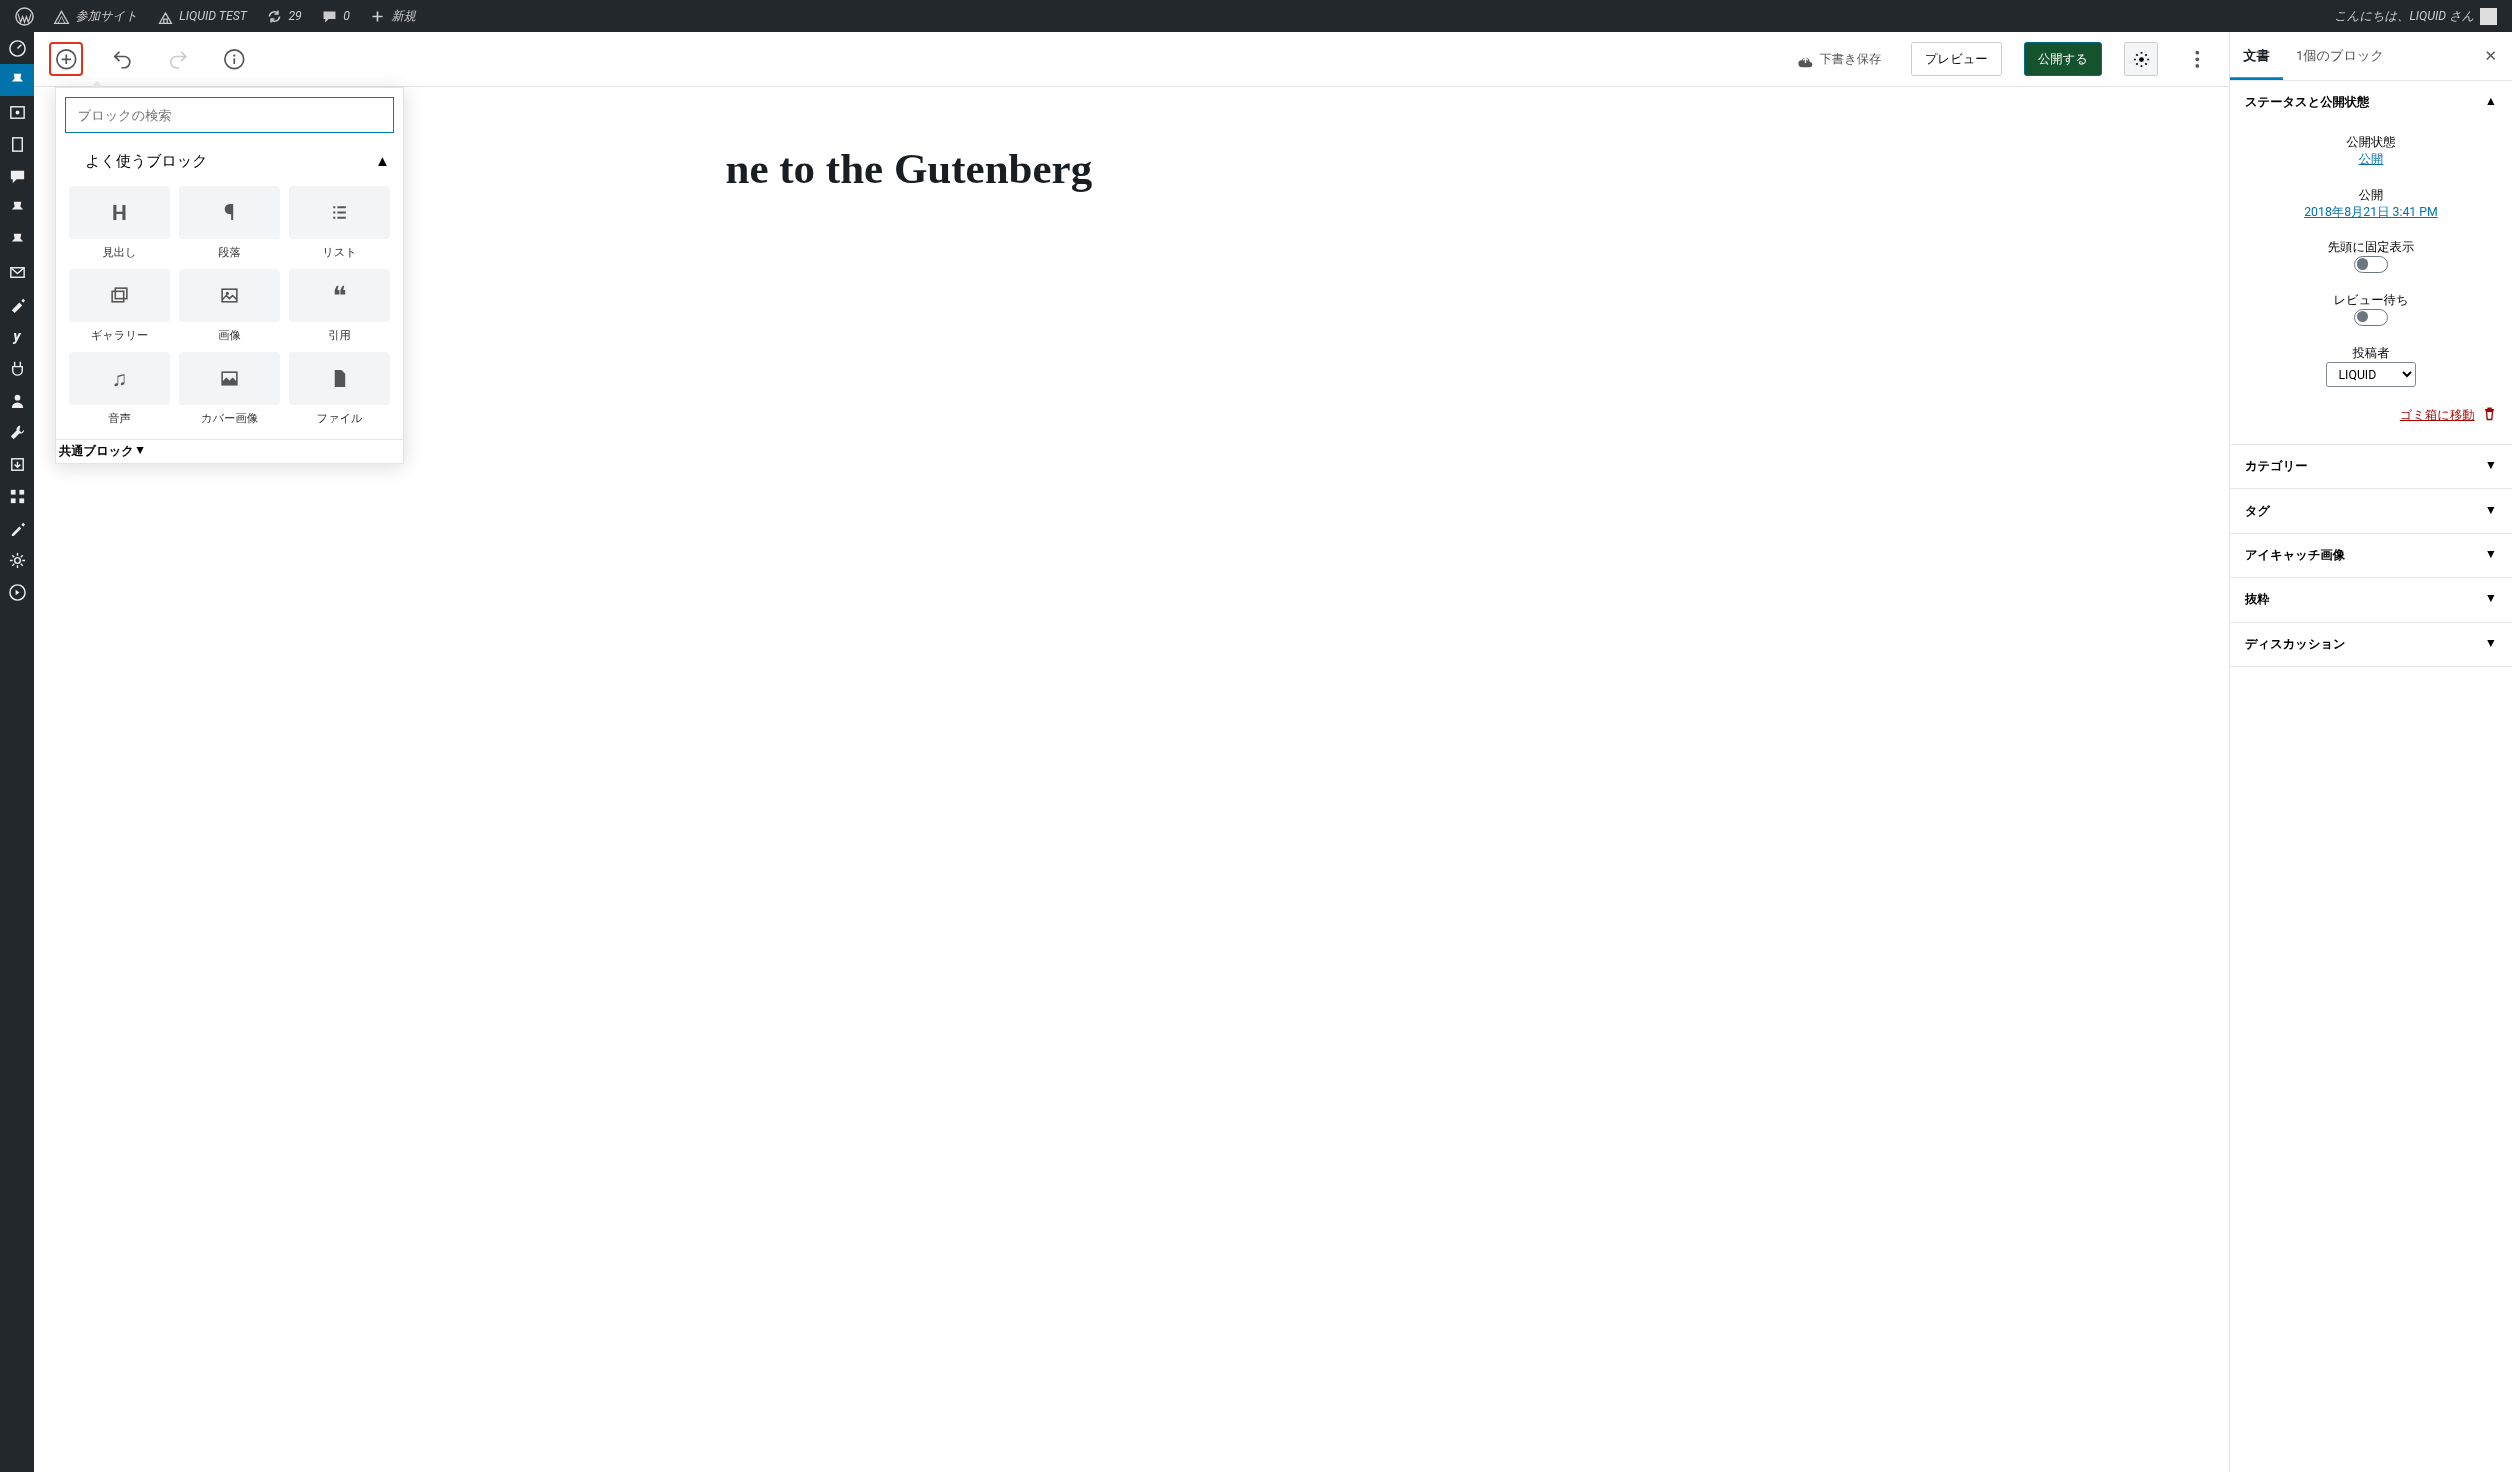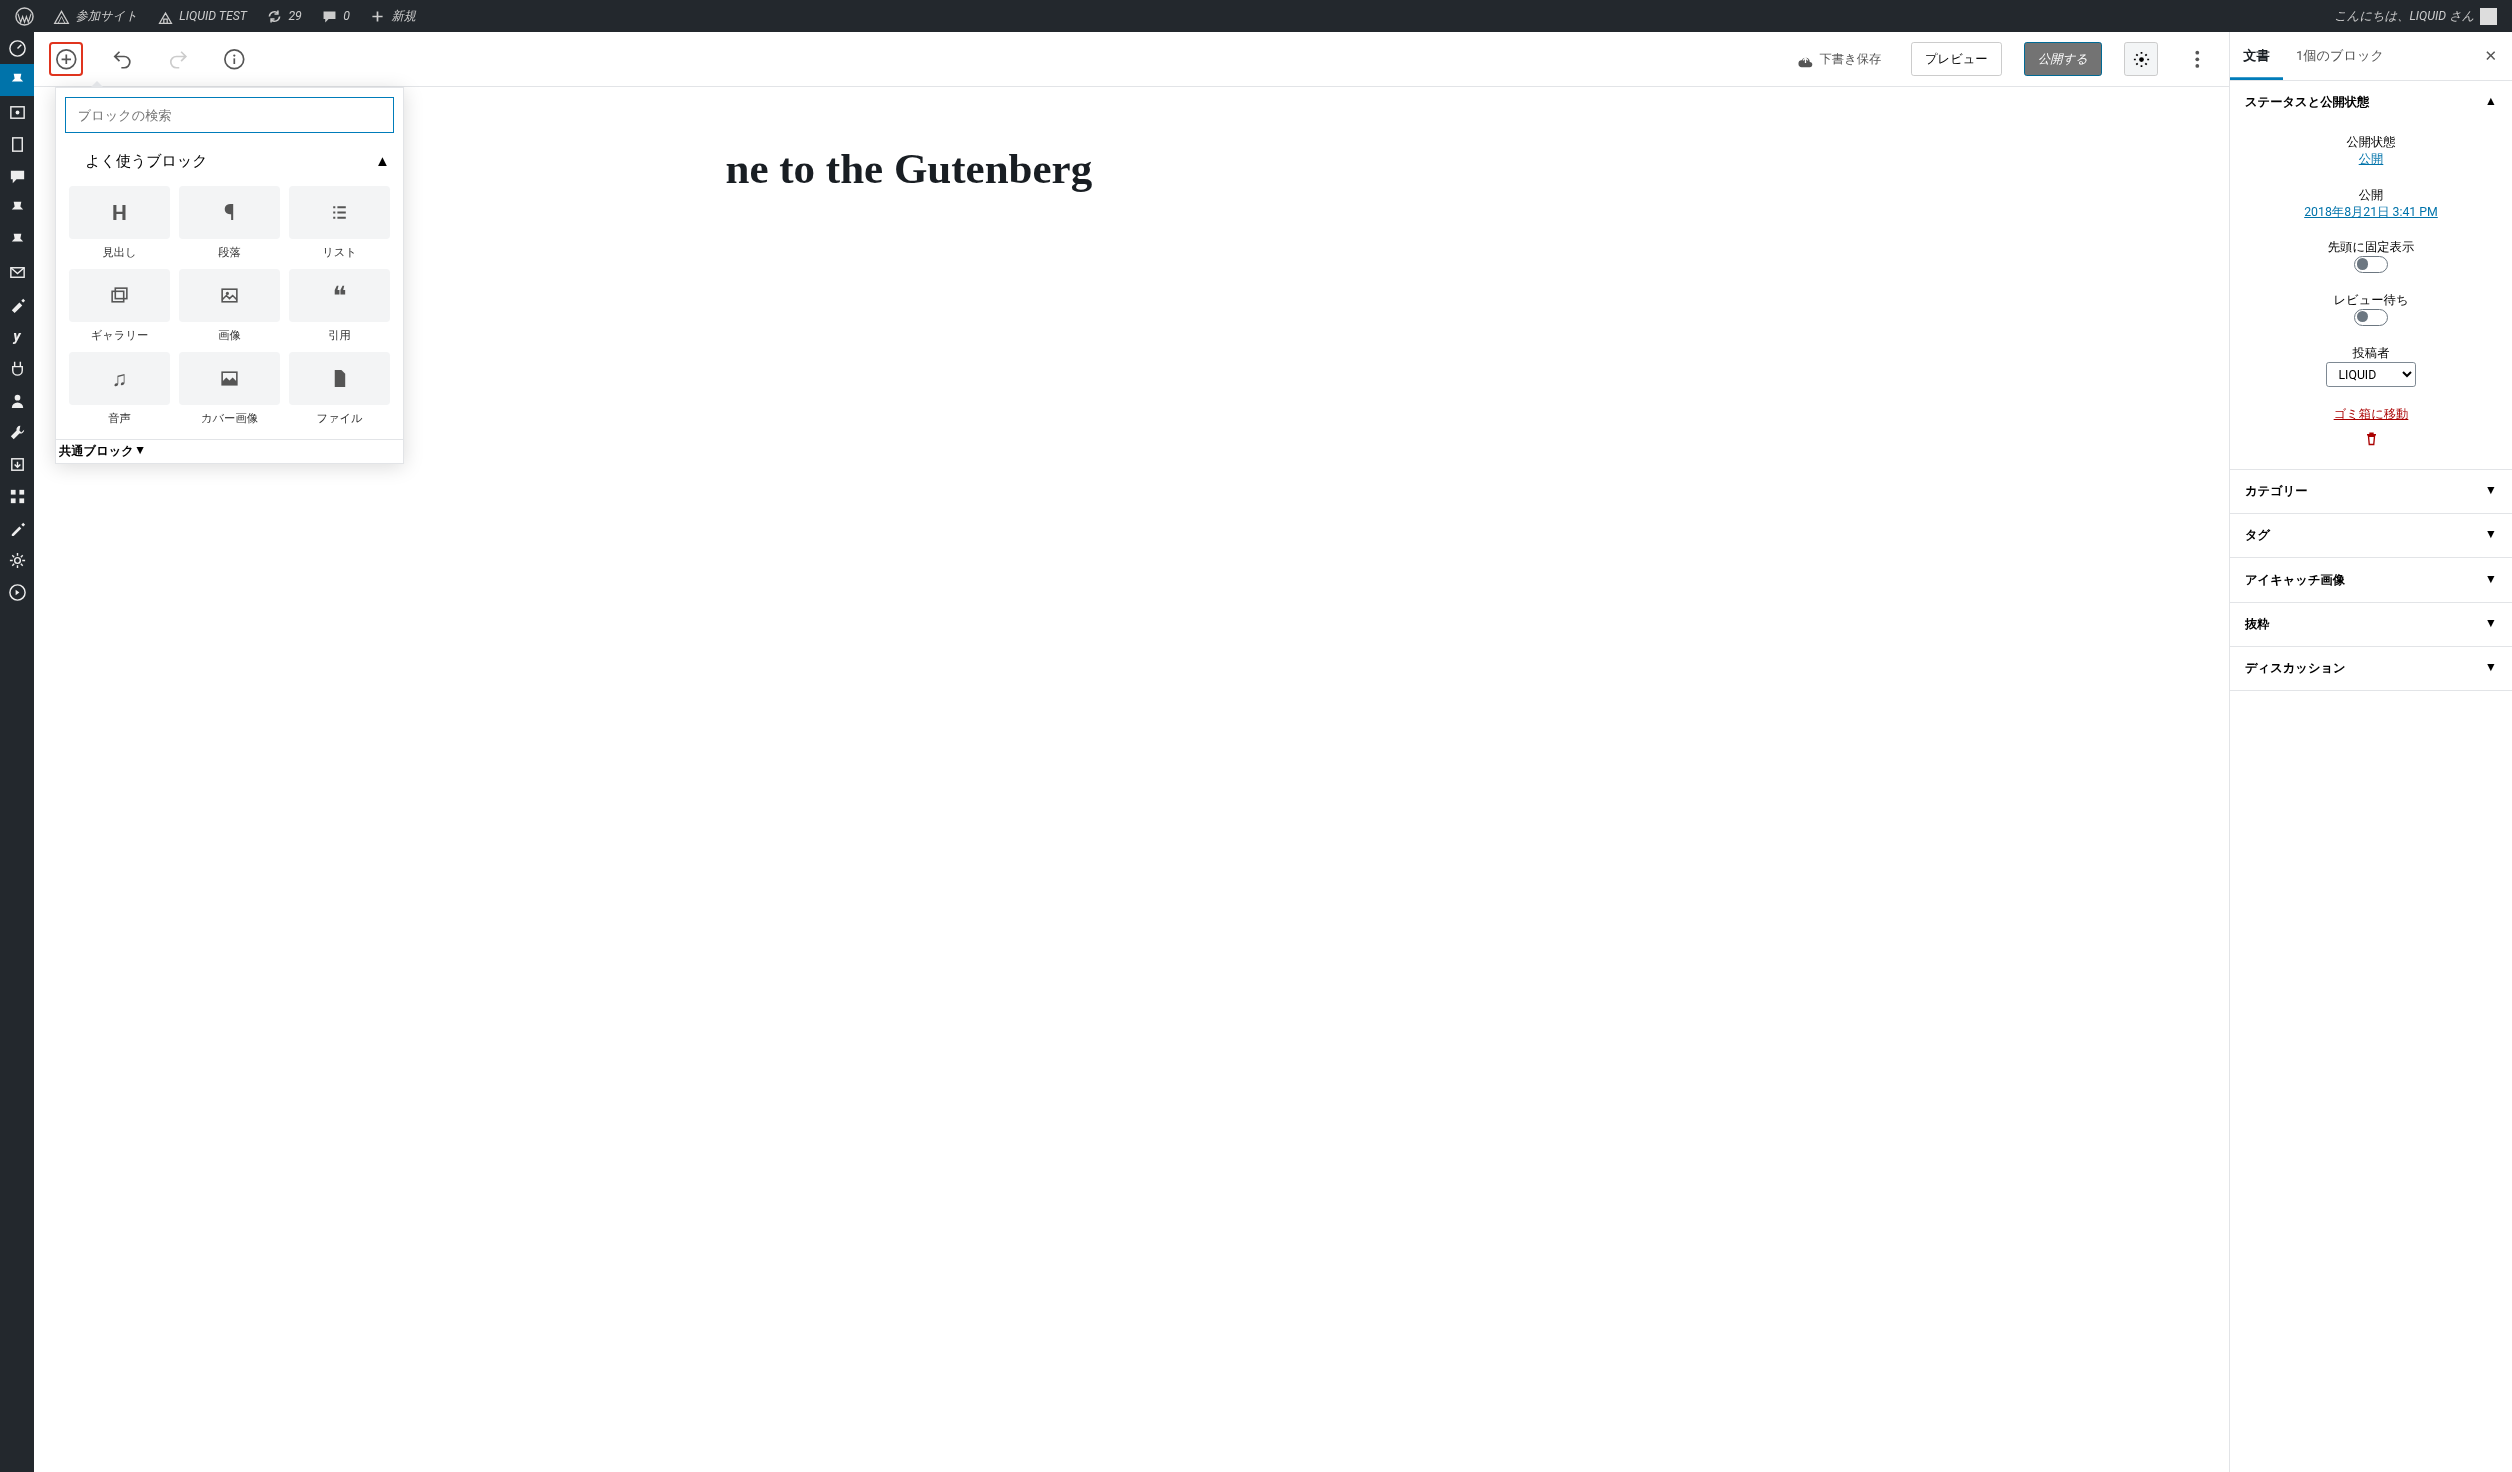--- a/index.html
+++ b/index.html
@@ -17,21 +17,21 @@
 .rail-icon { height:32px; display:flex; align-items:center; justify-content:center; color:#eee; cursor:pointer; }
 .rail-icon.active { background:#0073aa; color:#fff; }
 
 .main { flex:1; display:flex; flex-direction:column; background:#fff; position:relative; }
 .toolbar { height:55px; border-bottom:0.9px solid #e2e4e7; display:flex; align-items:center; padding:0 15px; justify-content:space-between; background:#fff; }
 .toolbar-left, .toolbar-right { display:flex; align-items:center; gap:22px; }
 .tbtn { width:34px; height:34px; display:flex; align-items:center; justify-content:center; border:none; background:transparent; border-radius:3.8px; cursor:pointer; color:#555; }
 .tbtn svg { width:22.6px; height:22.6px; }
 .tbtn.highlighted { border:2.8px solid #e0341e; }
 .text-btn { padding:7.5px 13.2px; border:0.9px solid #ccc; background:#fff; border-radius:2.8px; font-size:12.3px; cursor:pointer; }
-.btn-primary { background:#737373; border-color:#006a95; color:#fff;font-style:italic; }
+.btn-primary { background:#14532d; border-color:#006a95; color:#fff; }
 .btn-sq { width:34px; height:34px; display:flex; align-items:center; justify-content:center; border:0.9px solid #ccc; background:#f3f5f6; border-radius:2.8px; cursor:pointer; }
 .draft-save { display:flex; align-items:center; gap:5.7px; color:#555; font-size:12.3px; padding:0 7.5px; cursor:pointer;}
 
 
 .inserter { position:absolute; top:55px; left:21px; width:349px; background:#fff; border:0.9px solid #e2e4e7; box-shadow:0 2.8px 19px rgba(0,0,0,.15); z-index:50; }
 .inserter-caret { position:absolute; top:-7.5px; left:34px; width:0; height:0; border-left:7.5px solid transparent; border-right:7.5px solid transparent; border-bottom:7.5px solid #e2e4e7;}
 .inserter-search { margin:9.4px; }
 .inserter-search input { width:100%; padding:9.4px 11.3px; border:0.9px solid #007cba; font-size:13.2px; outline:none; }
 .inserter-section-header { padding:9.4px 13.2px; font-size:15px; font-weight:400; display:flex; justify-content:space-between; cursor:pointer;margin-left:16px; }
 .blocks-grid { display:grid; grid-template-columns:repeat(3,1fr); gap:9.4px; padding:5.7px 13.2px 13.2px; }
@@ -61,21 +61,21 @@
 .tab.active { color:#191e23; font-weight:600; box-shadow:inset 0 -2.8px 0 #007cba; }
 .tab-close { margin-left:auto; padding:11.3px 15px; color:#555; cursor:pointer; font-size:15px;}
 .panel-section { border-bottom:0.9px solid #e2e4e7; }
 .panel-section-header { padding:13.2px 15px; font-size:12.3px; font-weight:600; display:flex; justify-content:space-between; cursor:pointer;}
 .panel-body { padding:0 15px 15px; }
 .panel-row { display:flex; justify-content:space-between; align-items:center; padding:9.4px 0; font-size:12.3px;flex-direction:column;}
 .panel-link { color:#0073aa; text-decoration:underline; cursor:pointer; }
 .toggle { width:34px; height:17px; border:1.9px solid #6c7781; border-radius:9.4px; position:relative; background:#fff; cursor:pointer;}
 .toggle::after { content:""; position:absolute; left:1.9px; top:0.9px; width:11.3px; height:11.3px; background:#6c7781; border-radius:50%;}
 select.author-select { padding:3.8px 22.6px 3.8px 7.5px; border:0.9px solid #7e8993; border-radius:2.8px; font-size:12.3px; background:#fff;}
-.trash-row { display:flex; justify-content:flex-end; align-items:center; gap:7.5px; padding:9.4px 0 3.8px;flex-direction:column;}
+.trash-row { display:flex; justify-content:flex-end; align-items:center; gap:7.5px; padding:9.4px 0 3.8px;}
 .trash-link { color:#a00; text-decoration:underline; font-size:12.3px; cursor:pointer;}
 .trash-icon { color:#a00; }
 
 svg { fill:currentColor; }
 </style>
 </head>
 <body>
 
 <div class="admin-bar">
   <div class="admin-bar-left">

